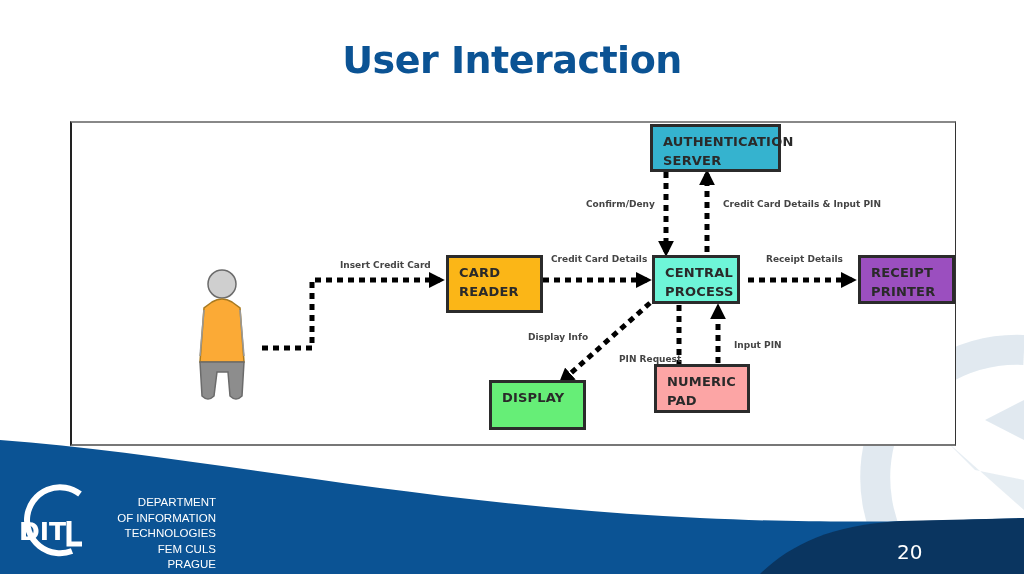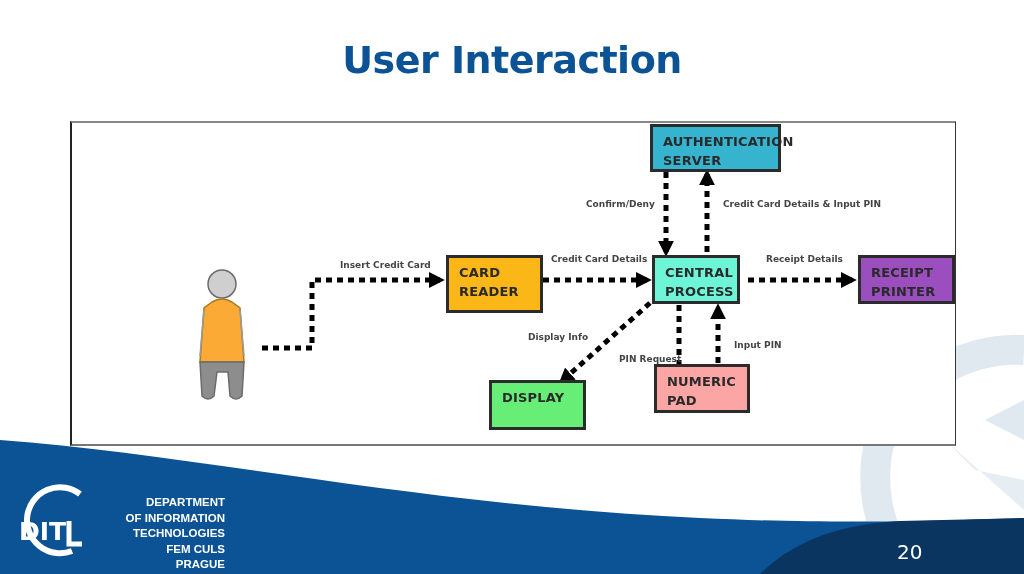--- a/index.html
+++ b/index.html
@@ -28,23 +28,23 @@
       font-family: "DejaVu Sans", sans-serif; font-weight: bold;
       font-size: 13px; line-height: 19px; padding: 5px 0 0 10px;
       color: #2a2a2a; letter-spacing: 0.2px;
       white-space: pre-line;
     }
     .lbl {
       position: absolute; font-family: "DejaVu Sans", sans-serif;
       font-size: 9px; font-weight: bold; color: #444; white-space: nowrap;
     }
     .footer-text {
-      position: absolute; left: 117px; top: 495px; width: 108px;
+      position: absolute; left: 108px; top: 495px; width: 108px;
       text-align: right; color: #ffffff;
-      font-family: "Liberation Sans", sans-serif; font-size: 11.5px; line-height: 15.5px; font-weight: bold;
+      font-family: "Liberation Sans", sans-serif; font-size: 11.5px; line-height: 15.5px;
     }
     .page-num {
       position: absolute; left: 897px; top: 540px; color: #ffffff;
       font-family: "DejaVu Sans", sans-serif; font-size: 20px;
     }
   </style>
 </head>
 <body>
 
 <svg class="bg-svg" width="1024" height="574" viewBox="0 0 1024 574">

